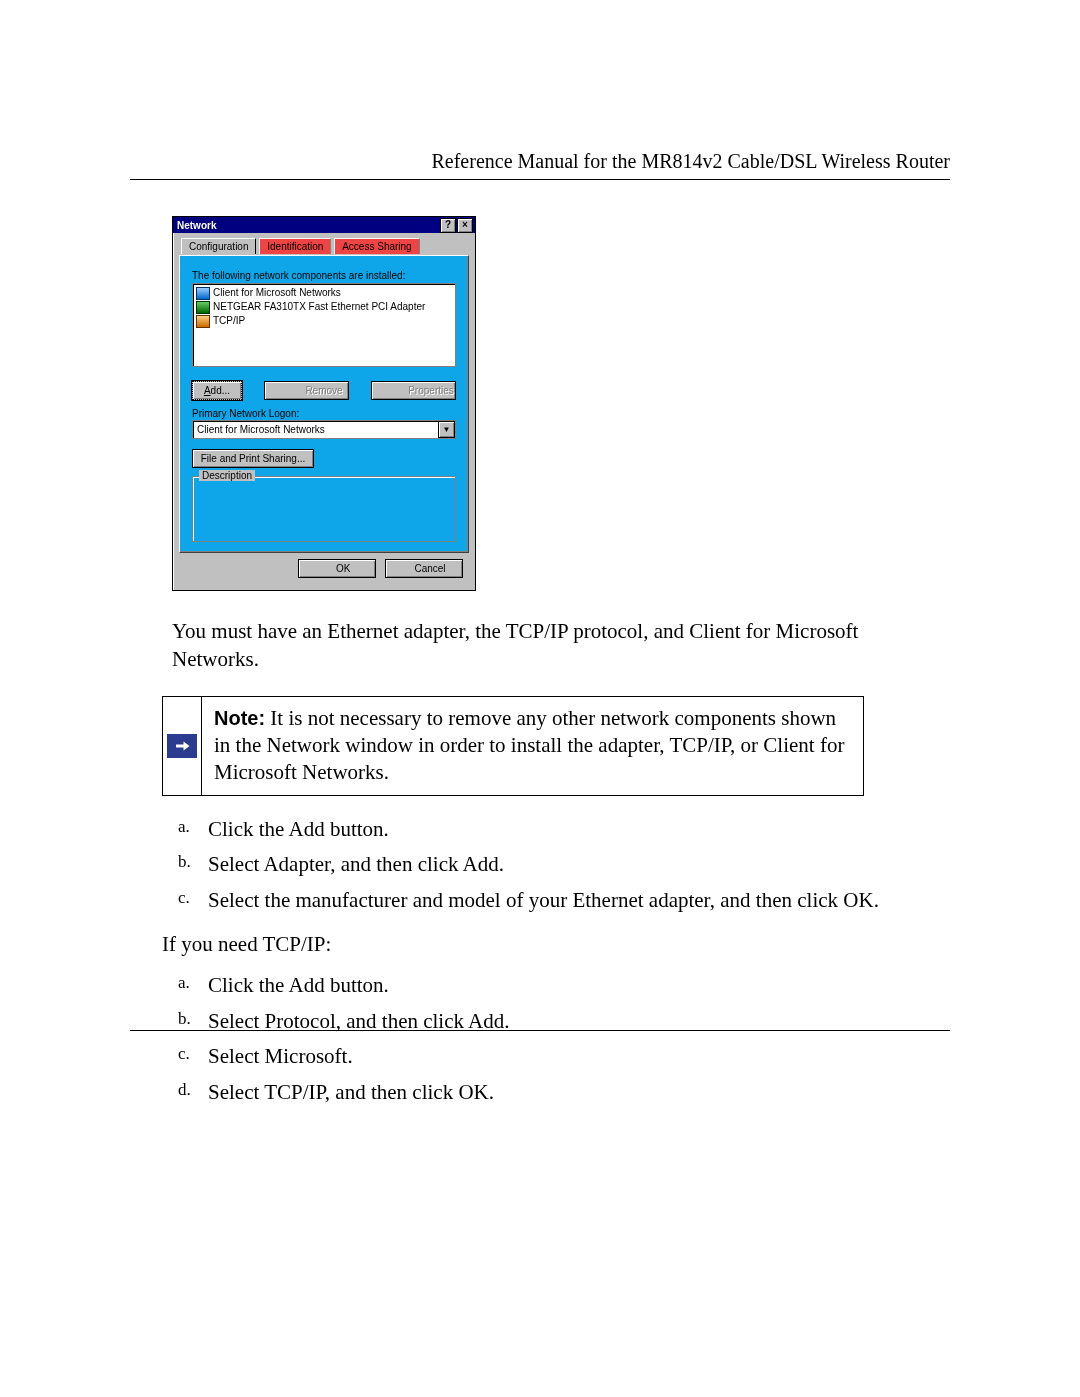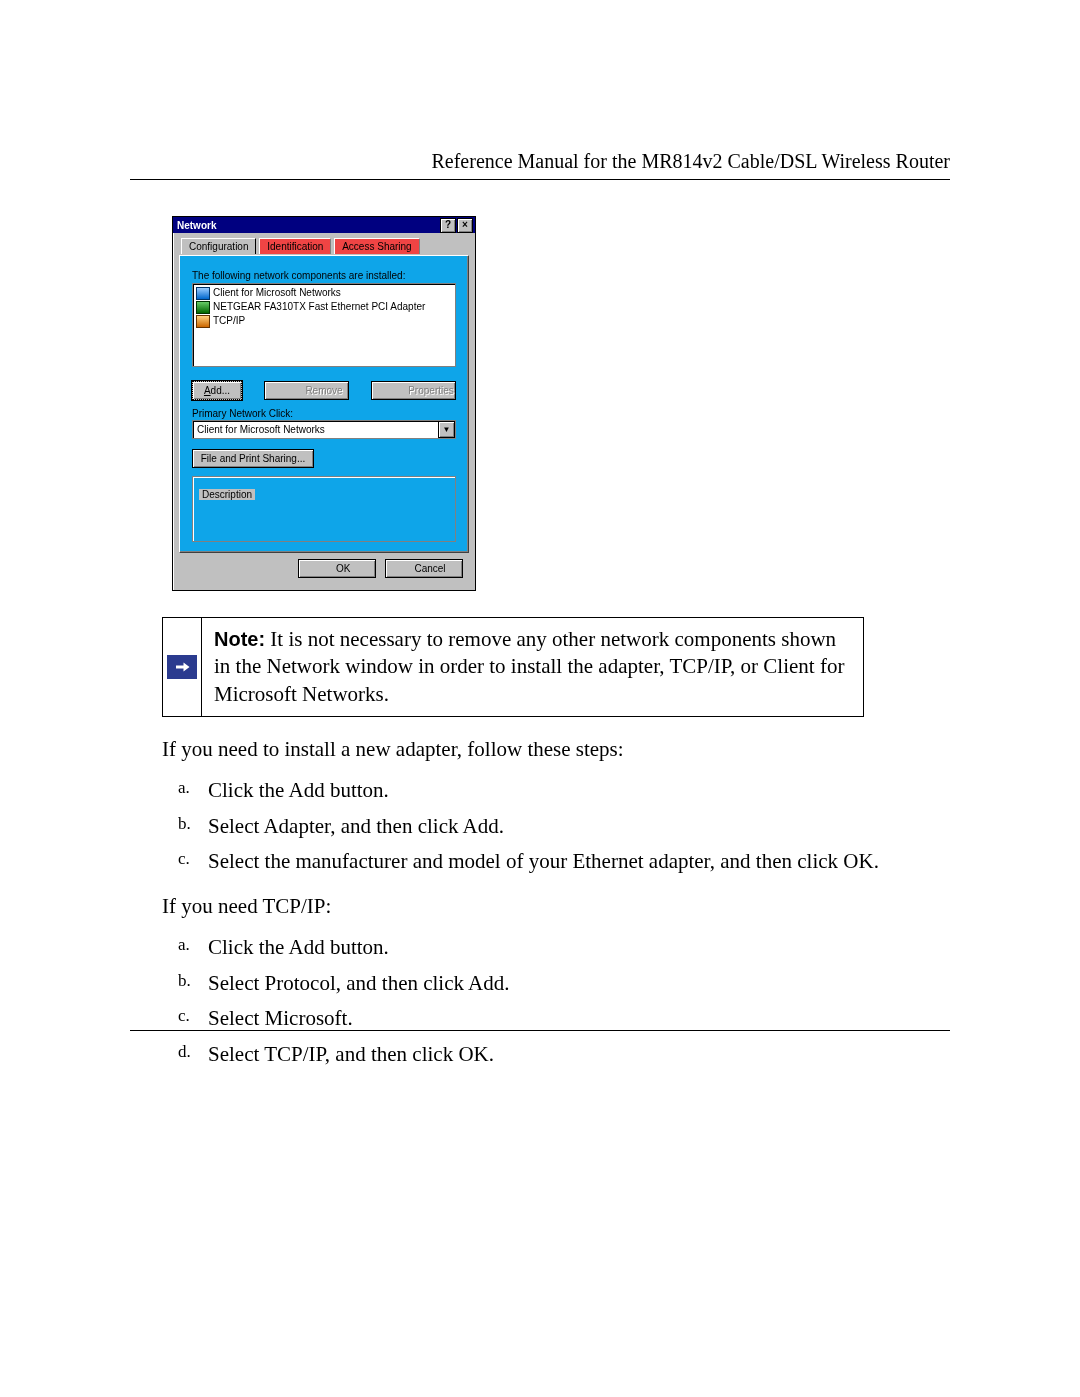--- a/index.html
+++ b/index.html
@@ -138,21 +138,21 @@
   .groupbox {
     border: 1px solid #808080;
     box-shadow: 1px 1px 0 #fff inset;
     position: relative;
     padding: 16px 8px 20px 8px;
     margin: 6px 0 4px 0;
     height: 28px;
   }
   .groupbox .legend {
     position: absolute; top: -7px; left: 6px;
-    background: #c0c0c0; padding: 0 3px; font-size: 10px; margin-top: 19px;
+    background: #c0c0c0; padding: 0 3px; font-size: 10px;
   }
   .dlg-footer { text-align: right; padding: 6px 6px 4px 0; }
   .dlg-footer .w98btn { display:inline-block; width: 64px; flex: none; margin-left: 6px; padding-left: 12px; }
   
   .content { margin-left: 42px; }
   p.body { font-size: 21px; line-height: 1.35; margin: 12px 0; }
   .note-box {
     display: flex;
     border: 1px solid #000;
     margin: 22px 0 18px -10px;
@@ -232,54 +232,54 @@
             <div class="row">
               <span class="ico proto"></span>
               <span>TCP/IP</span>
             </div>
           </div>
           <div class="btnrow">
             <div class="w98btn focus"><u>A</u>dd...</div>
             <div class="w98btn disabled">Remove</div>
             <div class="w98btn disabled">Properties</div>
           </div>
-          <div class="field-label">Primary Network Click:</div>
+          <div class="field-label">Primary Network Logon:</div>
           <div class="combo">
             <div class="val">Client for Microsoft Networks</div>
             <div class="arrow"></div>
           </div>
           <div class="w98btn single-btn">File and Print Sharing...</div>
           <div class="groupbox">
             <span class="legend">Description</span>
           </div>
         </div>
         <div class="dlg-footer">
           <span class="w98btn">OK</span>
           <span class="w98btn">Cancel</span>
         </div>
       </div>
     </div>
   </div>
 
   <div class="content">
+    <p class="body">You must have an Ethernet adapter, the TCP/IP protocol, and Client for Microsoft Networks.</p>
 
     <div class="note-box">
       <div class="note-icon-cell">
         <div class="note-icon">
           <svg viewBox="0 0 24 24" width="22" height="18">
               <path d="M4 10h10V6l8 6-8 6v-4H4z"></path>
             </svg>
         </div>
       </div>
       <div class="note-text">
         <b>Note:</b><span> It is not necessary to remove any other network components shown in the Network window in order to install the adapter, TCP/IP, or Client for Microsoft Networks.</span>
       </div>
     </div>
 
-    <p class="body" style="margin-left:-10px">If you need to install a new adapter, follow these steps:</p>
     <ol class="steps">
       <li><span class="marker">a.</span><span>Click the Add button.</span></li>
       <li><span class="marker">b.</span><span>Select Adapter, and then click Add.</span></li>
       <li><span class="marker">c.</span><span>Select the manufacturer and model of your Ethernet adapter, and then click OK.</span></li>
     </ol>
 
     <p class="body" style="margin-left:-10px">If you need TCP/IP:</p>
     <ol class="steps">
       <li><span class="marker">a.</span><span>Click the Add button.</span></li>
       <li><span class="marker">b.</span><span>Select Protocol, and then click Add.</span></li>

